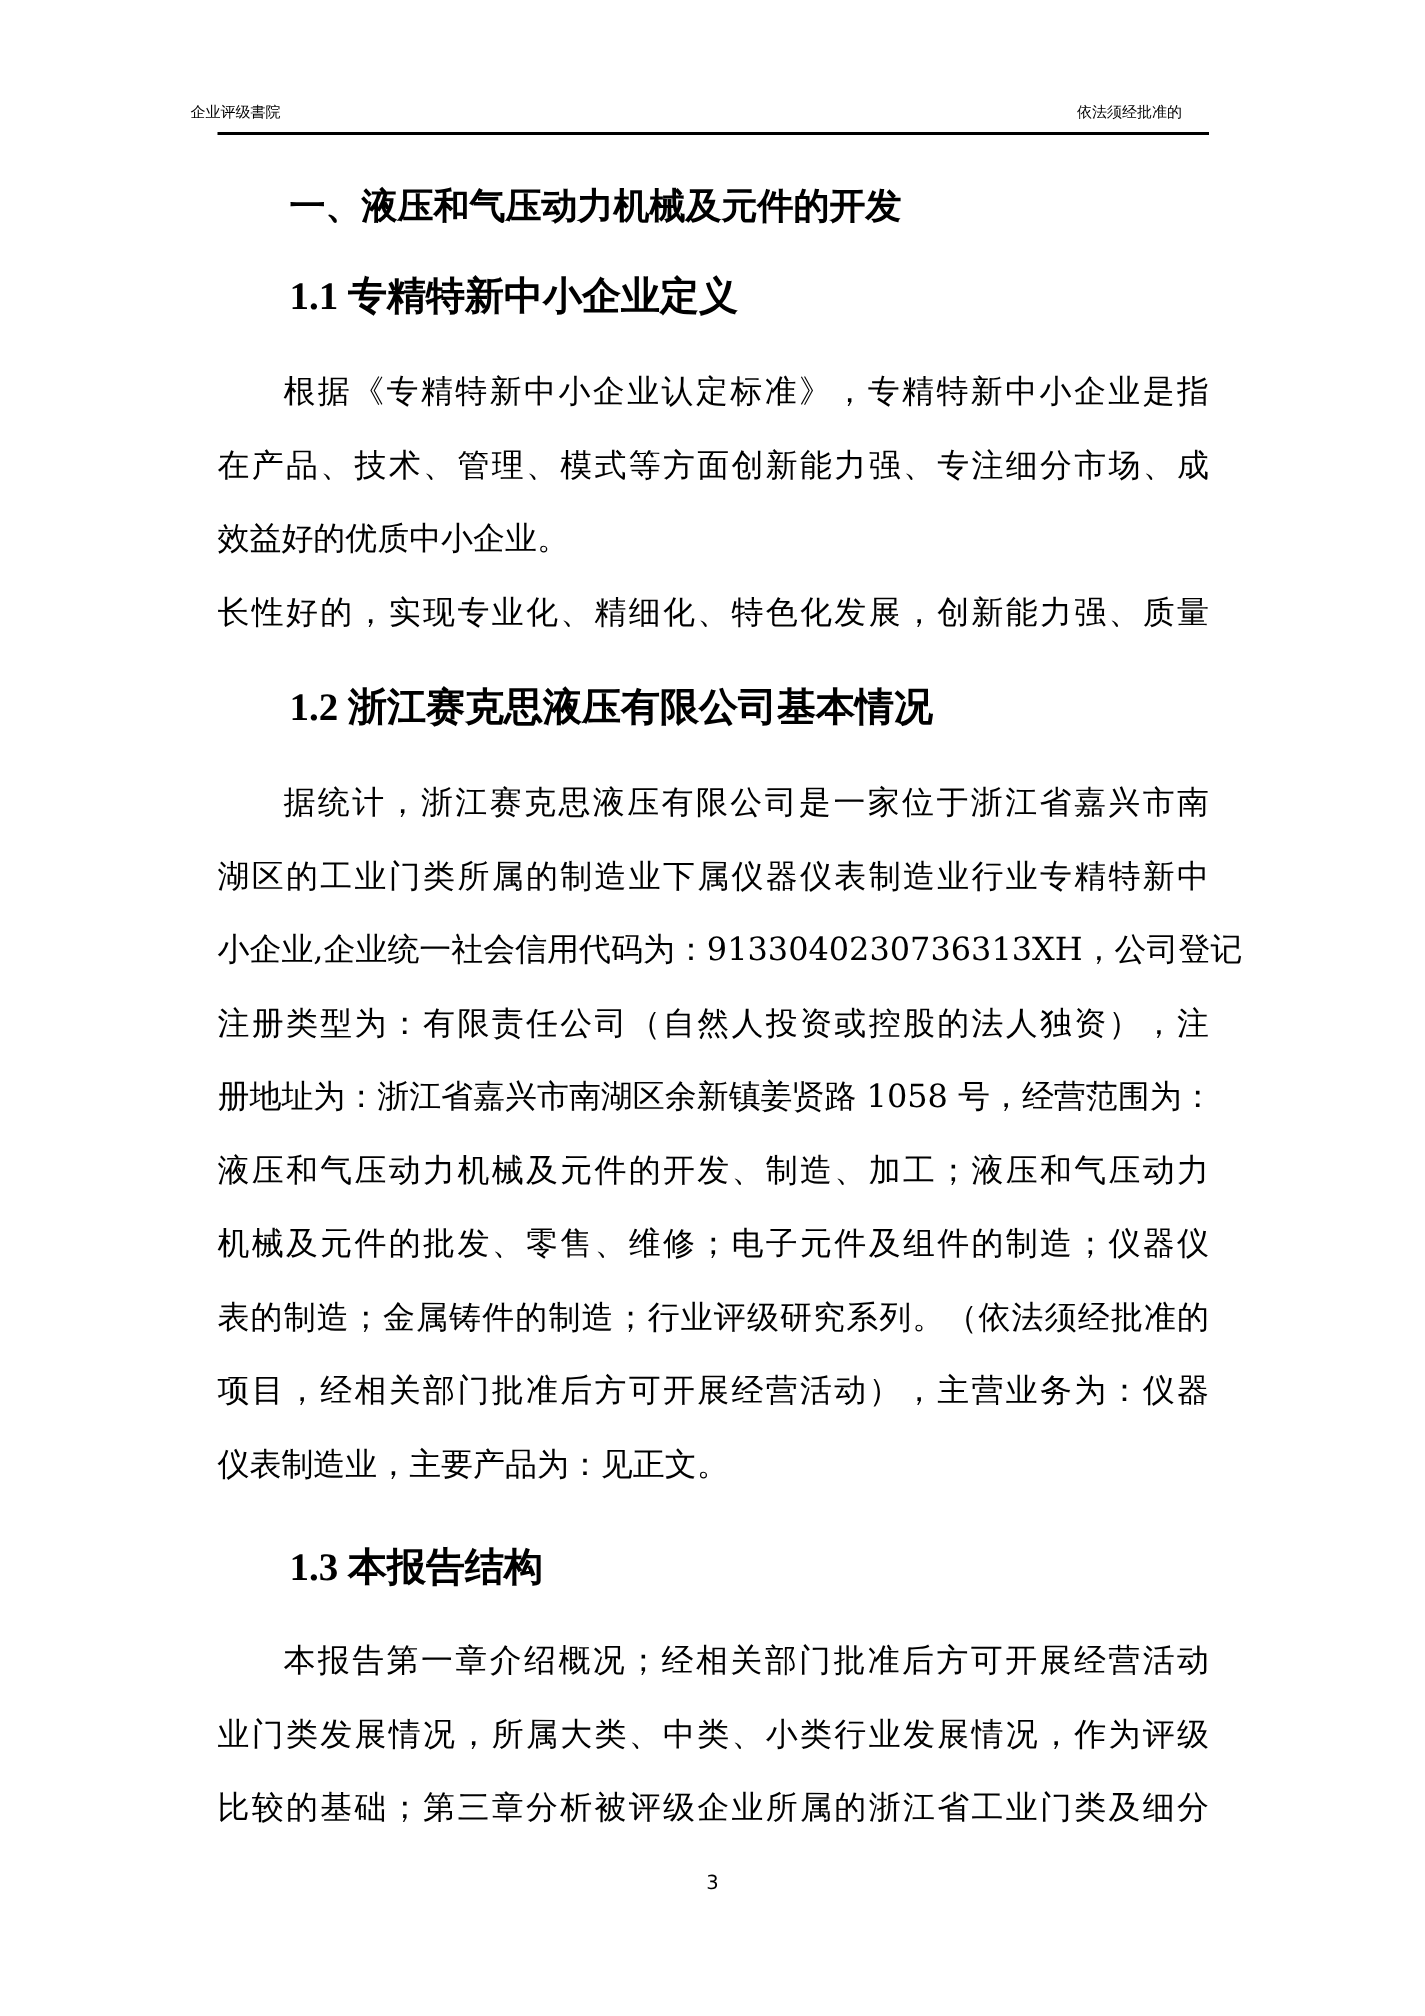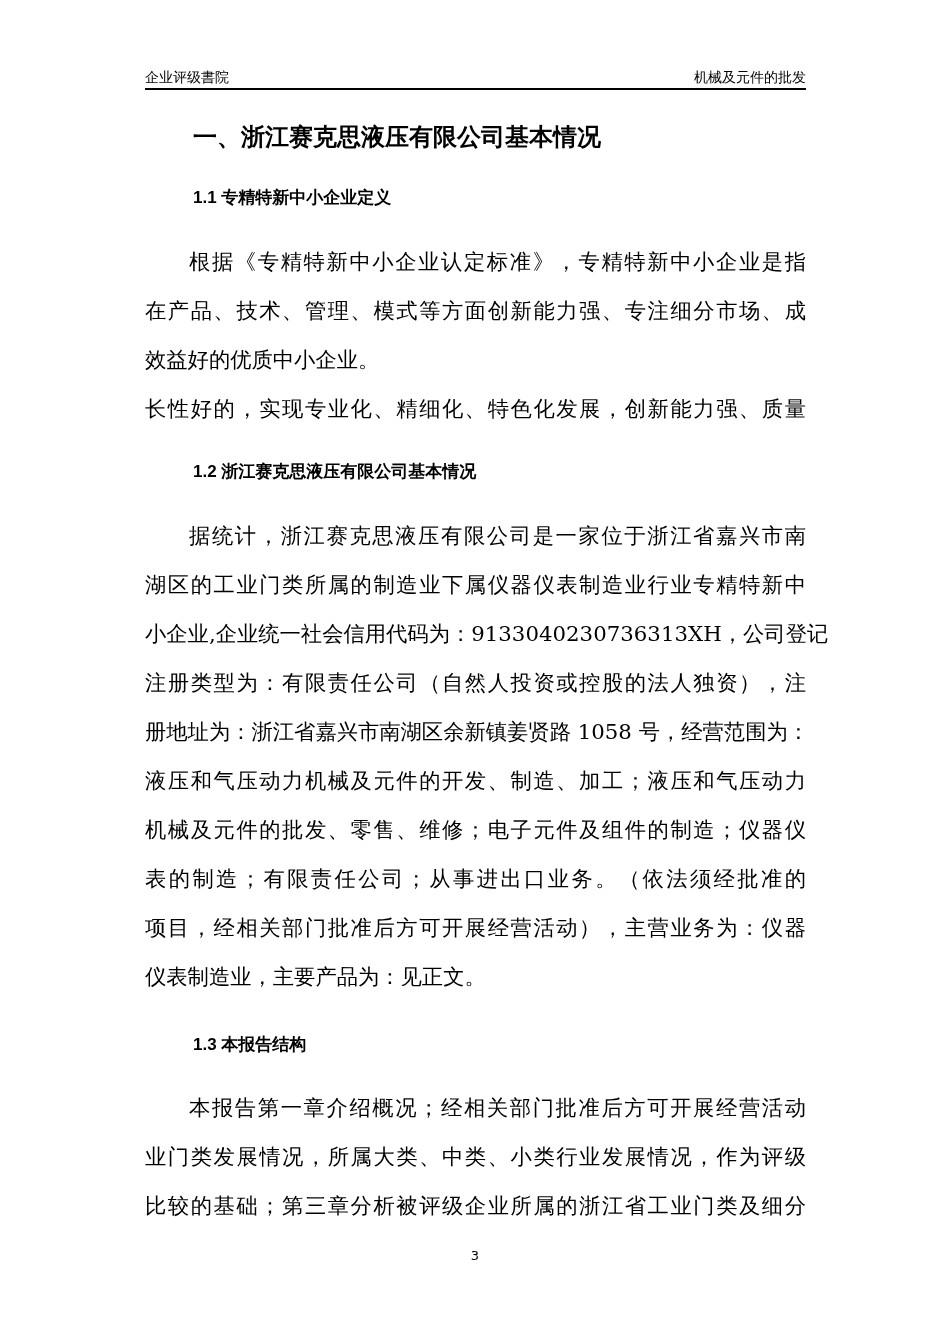--- a/index.html
+++ b/index.html
@@ -1,57 +1,57 @@
 <!DOCTYPE html>
 <html><head>
 <meta charset="utf-8">
 <style>
   html, body { margin: 0; padding: 0; background: #ffffff; }
   body { width: 950px; height: 1344px; position: relative; overflow: hidden; font-family: "DejaVu Serif", "Liberation Serif", serif; color: #000; }
-  .header { position: absolute; left: 145px; top: 68px; width: 661px; height: 18px; font-family: Liberation Sans, sans-serif; font-size: 14px; line-height: 18px; }
+  .header { position: absolute; left: 127px; top: 68px; width: 661px; height: 18px; font-family: Liberation Mono, monospace; font-size: 10px; line-height: 18px; }
   .header .left { position: absolute; left: 0; top: 0; }
   .header .right { position: absolute; right: 0; top: 0; }
   .header-rule { position: absolute; left: 145px; top: 88px; width: 661px; height: 2px; background: #000; }
   .h1 { position: absolute; left: 193px; top: 120px; font-family: "DejaVu Sans", "Liberation Sans", sans-serif; font-weight: bold; font-size: 24px; line-height: 34px; white-space: nowrap; }
-  .h2 { position: absolute; left: 193px; font-family: Liberation Sans, sans-serif; font-weight: bold; font-size: 17px; line-height: 30px; white-space: nowrap; }
+  .h2 { position: absolute; left: 193px; font-family: Liberation Serif, serif; font-weight: bold; font-size: 26px; line-height: 30px; white-space: nowrap; }
   .para { position: absolute; left: 145px; width: 661px; }
   .line { height: 49px; line-height: 36px; font-size: 21.3px; white-space: nowrap; text-align: justify; text-align-last: justify; letter-spacing: 0px; }
   .line.last { text-align-last: left; }
   .line.indent { padding-left: 44px; }
   .page-num { position: absolute; left: 0; width: 950px; top: 1248px; text-align: center; font-family: "DejaVu Sans", "Liberation Sans", sans-serif; font-size: 13px; }
 </style>
 </head>
 <body>
 
 <div class="header">
   <span class="left">企业评级書院</span>
-  <span class="right">机械及元件的批发</span>
+  <span class="right">依法须经批准的</span>
 </div>
 <div class="header-rule"></div>
 
-<div class="h1">一、浙江赛克思液压有限公司基本情况</div>
+<div class="h1">一、液压和气压动力机械及元件的开发</div>
 
 <div class="h2" style="top:183px;">1.1 专精特新中小企业定义</div>
 <div class="para" style="top:244px;">
   <div class="line indent">根据《专精特新中小企业认定标准》，专精特新中小企业是指</div>
   <div class="line">在产品、技术、管理、模式等方面创新能力强、专注细分市场、成</div>
   <div class="line last">效益好的优质中小企业。</div>
   <div class="line">长性好的，实现专业化、精细化、特色化发展，创新能力强、质量</div>
 </div>
 
 <div class="h2" style="top:457px;">1.2 浙江赛克思液压有限公司基本情况</div>
 <div class="para" style="top:518px;">
   <div class="line indent">据统计，浙江赛克思液压有限公司是一家位于浙江省嘉兴市南</div>
   <div class="line">湖区的工业门类所属的制造业下属仪器仪表制造业行业专精特新中</div>
   <div class="line">小企业,企业统一社会信用代码为：9133040230736313XH，公司登记</div>
   <div class="line">注册类型为：有限责任公司（自然人投资或控股的法人独资），注</div>
   <div class="line">册地址为：浙江省嘉兴市南湖区余新镇姜贤路 1058 号，经营范围为：</div>
   <div class="line">液压和气压动力机械及元件的开发、制造、加工；液压和气压动力</div>
   <div class="line">机械及元件的批发、零售、维修；电子元件及组件的制造；仪器仪</div>
-  <div class="line">表的制造；有限责任公司；从事进出口业务。（依法须经批准的</div>
+  <div class="line">表的制造；金属铸件的制造；行业评级研究系列。（依法须经批准的</div>
   <div class="line">项目，经相关部门批准后方可开展经营活动），主营业务为：仪器</div>
   <div class="line last">仪表制造业，主要产品为：见正文。</div>
 </div>
 
 <div class="h2" style="top:1030px;">1.3 本报告结构</div>
 <div class="para" style="top:1090px;">
   <div class="line indent">本报告第一章介绍概况；经相关部门批准后方可开展经营活动</div>
   <div class="line">业门类发展情况，所属大类、中类、小类行业发展情况，作为评级</div>
   <div class="line">比较的基础；第三章分析被评级企业所属的浙江省工业门类及细分</div>
 </div>

